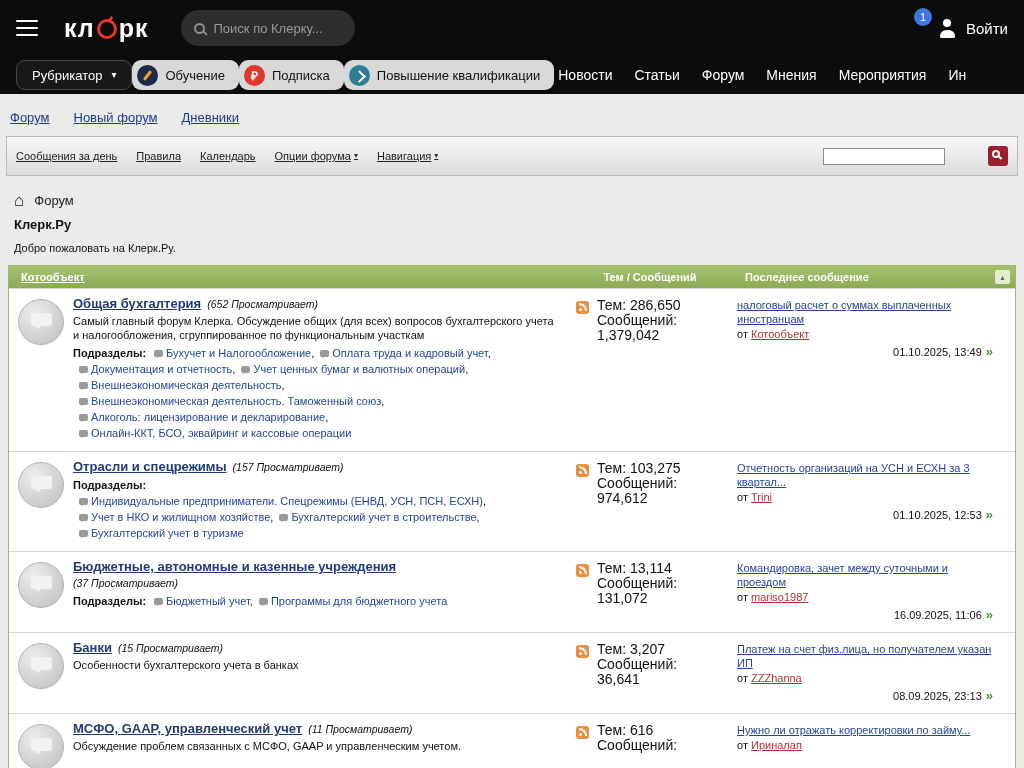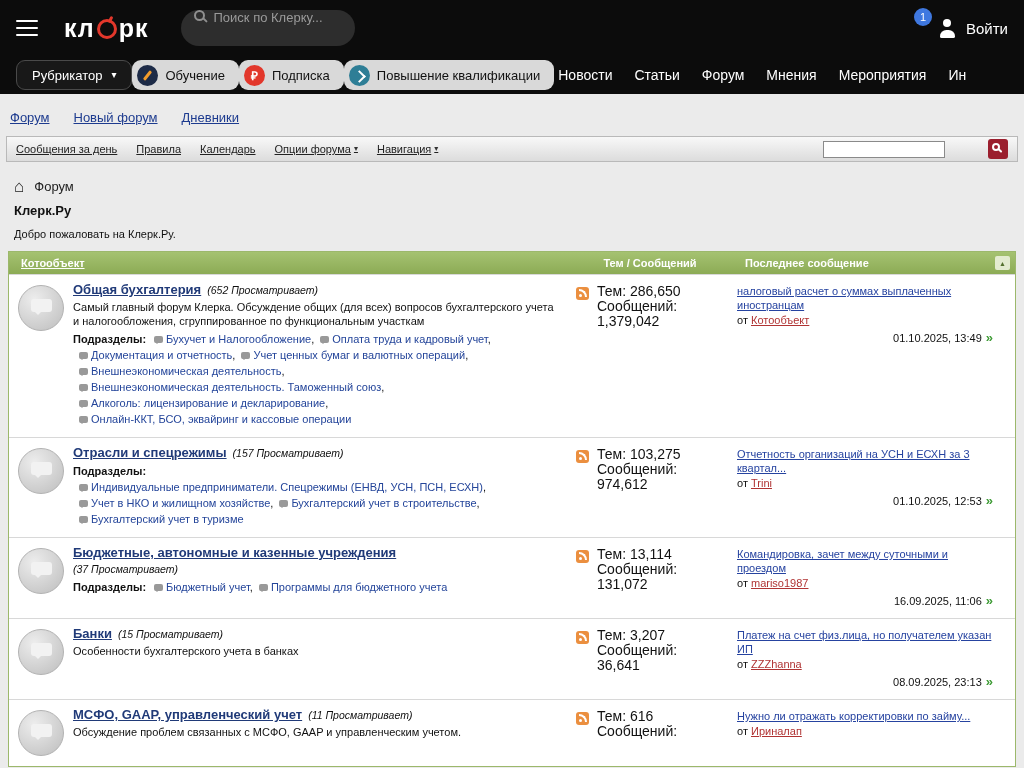--- a/index.html
+++ b/index.html
@@ -7,21 +7,21 @@
   body { font-family:"Liberation Sans", sans-serif; background:#ebebeb; color:#111; }
   a { cursor:pointer; }
 
   
   .topbar { height:56px; background:#0c0c0c; display:flex; align-items:center; padding:0 16px; }
   .burger { width:22px; height:16px; display:flex; flex-direction:column; justify-content:space-between; margin-right:26px; cursor:pointer; }
   .burger span { height:2px; background:#fff; border-radius:1px; }
   .logo { display:flex; align-items:center; color:#fff; font-size:25px; font-weight:bold; letter-spacing:1px; margin-right:32px; cursor:pointer; }
   .logo-o { display:inline-block; width:20px; height:20px; border:3px solid #e2372b; border-radius:50%; margin:0 2px; position:relative; top:1px; }
   .logo-o::after { content:''; position:absolute; top:-6px; right:2px; width:3px; height:7px; background:#e2372b; transform:rotate(28deg); border-radius:2px; }
-  .search-pill { width:174px; height:36px; background:#2d2d2d; border-radius:18px; display:flex; align-items:flex-start; padding:0 13px; gap:9px; }
+  .search-pill { width:174px; height:36px; background:#2d2d2d; border-radius:18px; display:flex; align-items:center; padding:0 13px; gap:9px; }
   .lens { display:inline-block; width:11px; height:11px; border:2px solid #8f8f8f; border-radius:50%; position:relative; flex:0 0 auto; }
   .lens::after { content:''; position:absolute; width:2px; height:6px; background:#8f8f8f; right:-3px; bottom:-4px; transform:rotate(-45deg); border-radius:1px; }
   .search-hd { background:transparent; border:0; outline:none; color:#c9c9c9; font-size:13px; width:124px; }
   .search-hd::placeholder { color:#9a9a9a; }
   .top-right { margin-left:auto; display:flex; align-items:center; gap:9px; }
   .badge { width:18px; height:18px; border-radius:50%; background:#3f78e0; color:#fff; font-size:11px; display:flex; align-items:center; justify-content:center; position:relative; top:-11px; margin-right:-3px; }
   .person-icon { width:19px; height:19px; position:relative; cursor:pointer; }
   .person-icon::before { content:''; position:absolute; top:0; left:5px; width:8px; height:8px; background:#fff; border-radius:50%; }
   .person-icon::after { content:''; position:absolute; bottom:0; left:2px; width:15px; height:8px; background:#fff; border-radius:8px 8px 2px 2px; }
   .login { color:#fff; font-size:15px; cursor:pointer; }
@@ -38,21 +38,21 @@
   .ic-qual { background:#2e7e96; }
   .ic-qual::after { content:''; position:absolute; left:6px; top:7px; width:7px; height:7px; border-right:2px solid #fff; border-bottom:2px solid #fff; transform:rotate(-45deg); }
   .nav-links { display:flex; gap:22px; margin-left:4px; }
   .nav-links a { color:#fff; font-size:14px; text-decoration:none; }
 
   
   .page { padding-top:16px; }
   .subnav { margin-left:10px; display:flex; gap:24px; font-size:13px; }
   .subnav a { color:#1d3b8f; text-decoration:underline; }
 
-  .toolbar { margin:11px 6px 0; height:26px; border:1px solid #b9b9b9; background:linear-gradient(#f8f8f8,#dcdcdc); display:flex; align-items:center; padding:0 9px; gap:19px; font-size:11px; }
+  .toolbar { margin:11px 6px 0; height:40px; border:1px solid #b9b9b9; background:linear-gradient(#f8f8f8,#dcdcdc); display:flex; align-items:center; padding:0 9px; gap:19px; font-size:11px; }
   .toolbar a { color:#222; text-decoration:underline; display:flex; align-items:center; gap:3px; }
   .toolbar .chev { color:#333; font-size:8px; }
   .tb-input { margin-left:auto; width:122px; height:17px; border:1px solid #8a8a8a; background:#fff; font-size:11px; padding:0 3px; outline:none; }
   .tb-btn { width:20px; height:20px; background:#9b1f2e; border:0; border-radius:3px; margin-left:24px; position:relative; cursor:pointer; }
   .tb-btn .lens { width:8px; height:8px; border-color:#fff; position:absolute; left:4px; top:4px; }
   .tb-btn .lens::after { background:#fff; height:5px; }
 
   .breadcrumb { margin:16px 0 0 14px; display:flex; align-items:center; gap:10px; font-size:13px; color:#222; }
   .home-ic { font-size:17px; line-height:1; cursor:pointer; }
 

